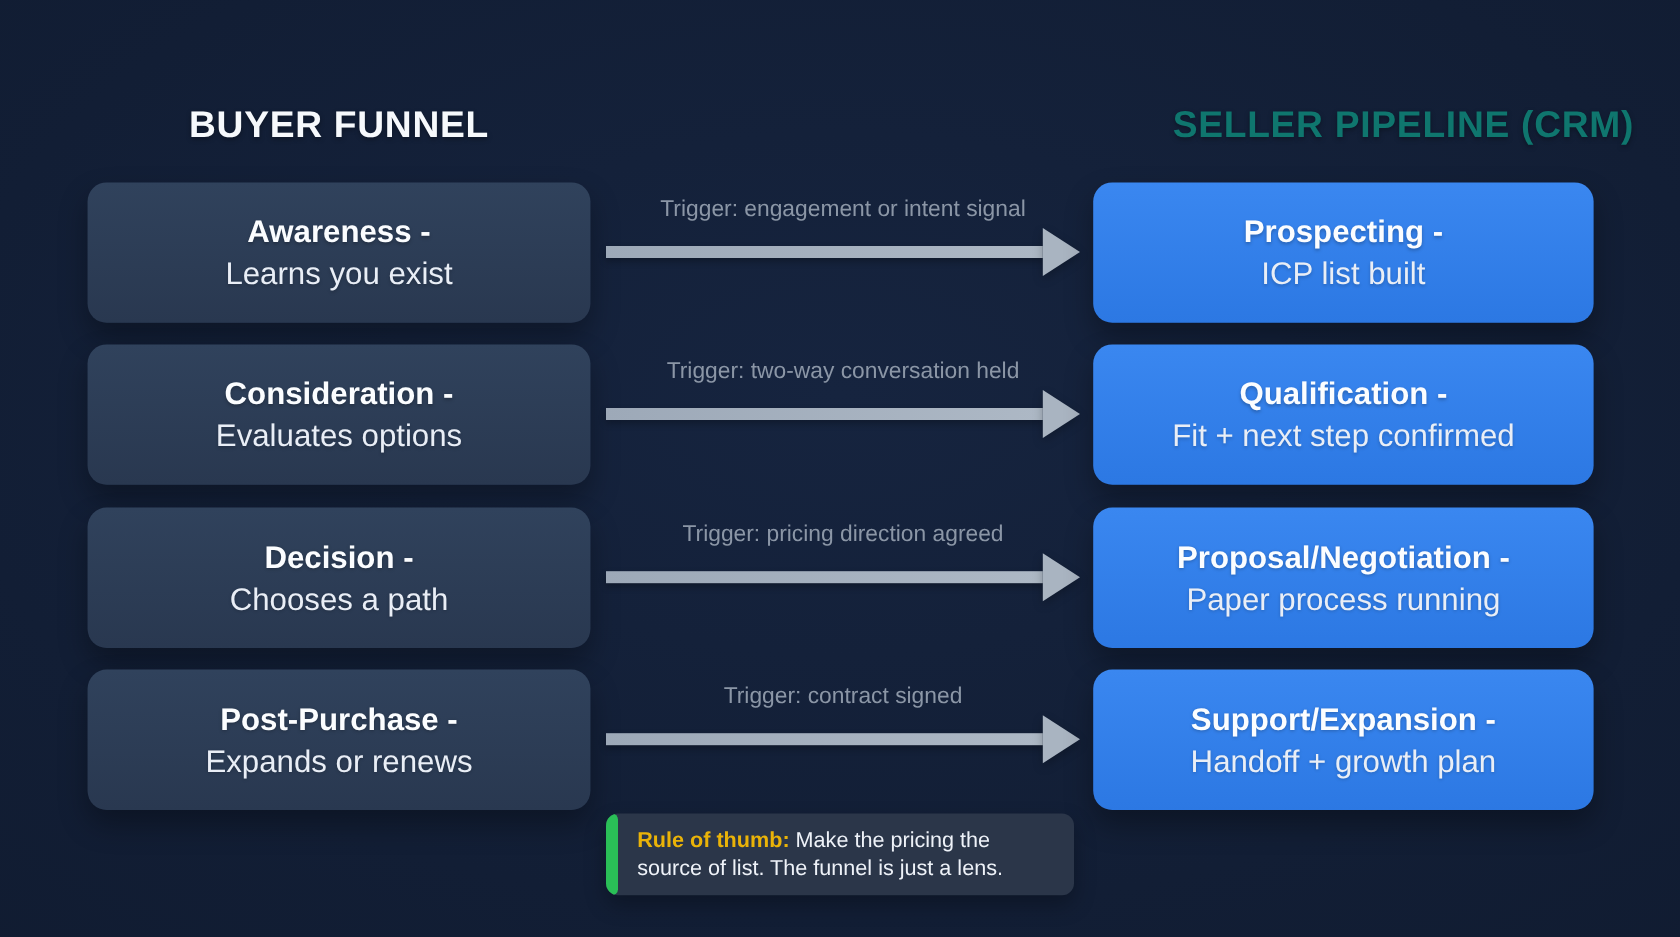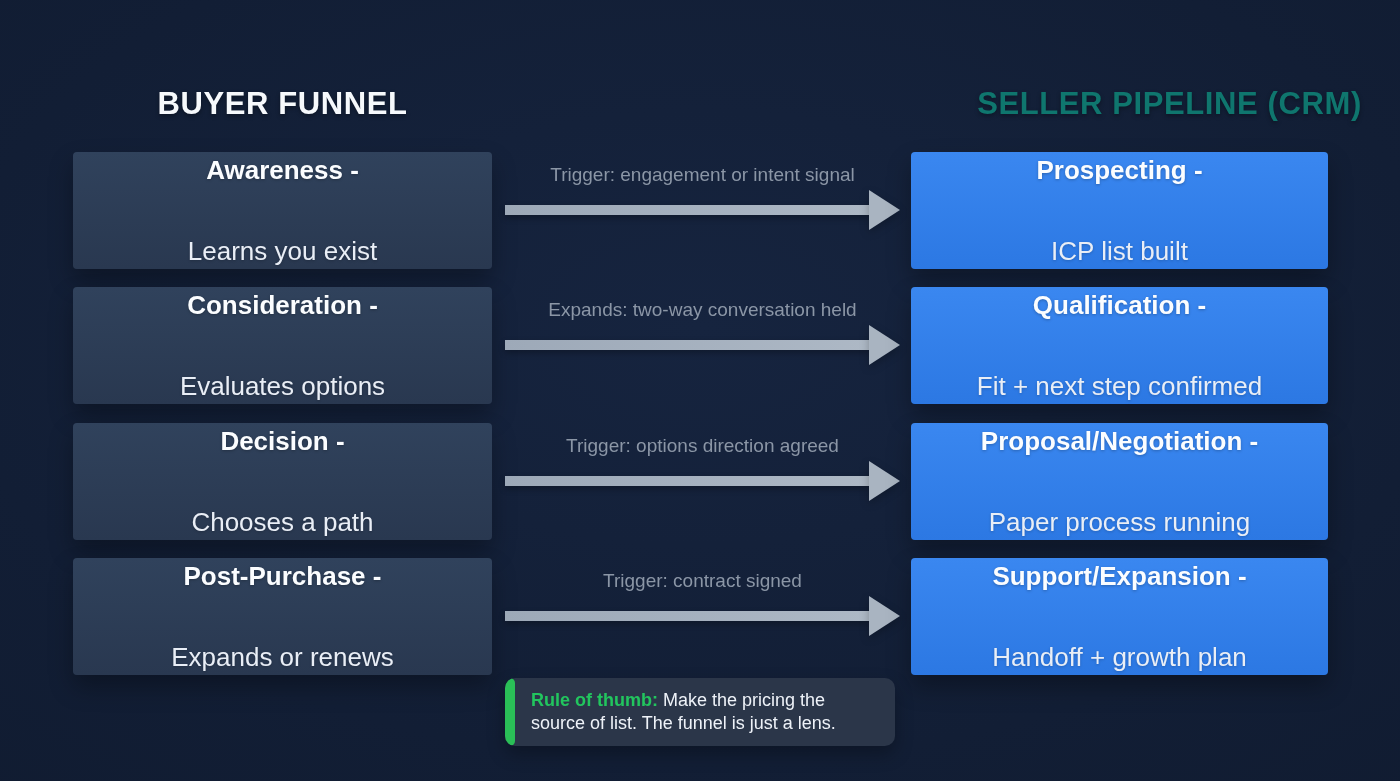--- a/index.html
+++ b/index.html
@@ -41,25 +41,25 @@
   }
   .row.r0 { top: 152px; }
   .row.r1 { top: 287px; }
   .row.r2 { top: 423px; }
   .row.r3 { top: 558px; }
 
   .stage-card {
     position: absolute;
     top: 0;
     height: 117px;
-    border-radius: 4px;
+    border-radius: 16px;
     display: flex;
     flex-direction: column;
     align-items: center;
-    justify-content: space-between;
+    justify-content: center;
     text-align: center;
     box-shadow: 0 12px 24px rgba(0,0,0,.30);
   }
   .stage-card.buyer {
     left: 73px;
     width: 419px;
     background: linear-gradient(180deg, #30425c 0%, #293850 100%);
   }
   .stage-card.seller {
     left: 911px;
@@ -137,21 +137,21 @@
     flex: 0 0 10px;
     background: #2abf57;
     border-radius: 6px;
   }
   .callout-body {
     padding: 11px 14px 0 16px;
     font-size: 18px;
     line-height: 23px;
     color: #eef2f8;
   }
-  .callout-bold { font-weight: 700; color: #22c55e; }
+  .callout-bold { font-weight: 700; color: #eab308; }
 </style>
 </head>
 <body>
 
 <div class="col-header left">BUYER FUNNEL</div>
 <div class="col-header right">SELLER PIPELINE (CRM)</div>
 
 <div class="row r0">
   <div class="stage-card buyer">
     <div class="stage-title">Awareness -</div>
@@ -169,39 +169,39 @@
     <div class="stage-subtitle">ICP list built</div>
   </div>
 </div>
 
 <div class="row r1">
   <div class="stage-card buyer">
     <div class="stage-title">Consideration -</div>
     <div class="stage-subtitle">Evaluates options</div>
   </div>
   <div class="arrow-zone">
-    <div class="trigger-label">Expands: two-way conversation held</div>
+    <div class="trigger-label">Trigger: two-way conversation held</div>
     <div class="arrow-graphic">
       <div class="arrow-shaft"></div>
       <div class="arrow-head"></div>
     </div>
   </div>
   <div class="stage-card seller">
     <div class="stage-title">Qualification -</div>
     <div class="stage-subtitle">Fit + next step confirmed</div>
   </div>
 </div>
 
 <div class="row r2">
   <div class="stage-card buyer">
     <div class="stage-title">Decision -</div>
     <div class="stage-subtitle">Chooses a path</div>
   </div>
   <div class="arrow-zone">
-    <div class="trigger-label">Trigger: options direction agreed</div>
+    <div class="trigger-label">Trigger: pricing direction agreed</div>
     <div class="arrow-graphic">
       <div class="arrow-shaft"></div>
       <div class="arrow-head"></div>
     </div>
   </div>
   <div class="stage-card seller">
     <div class="stage-title">Proposal/Negotiation -</div>
     <div class="stage-subtitle">Paper process running</div>
   </div>
 </div>

